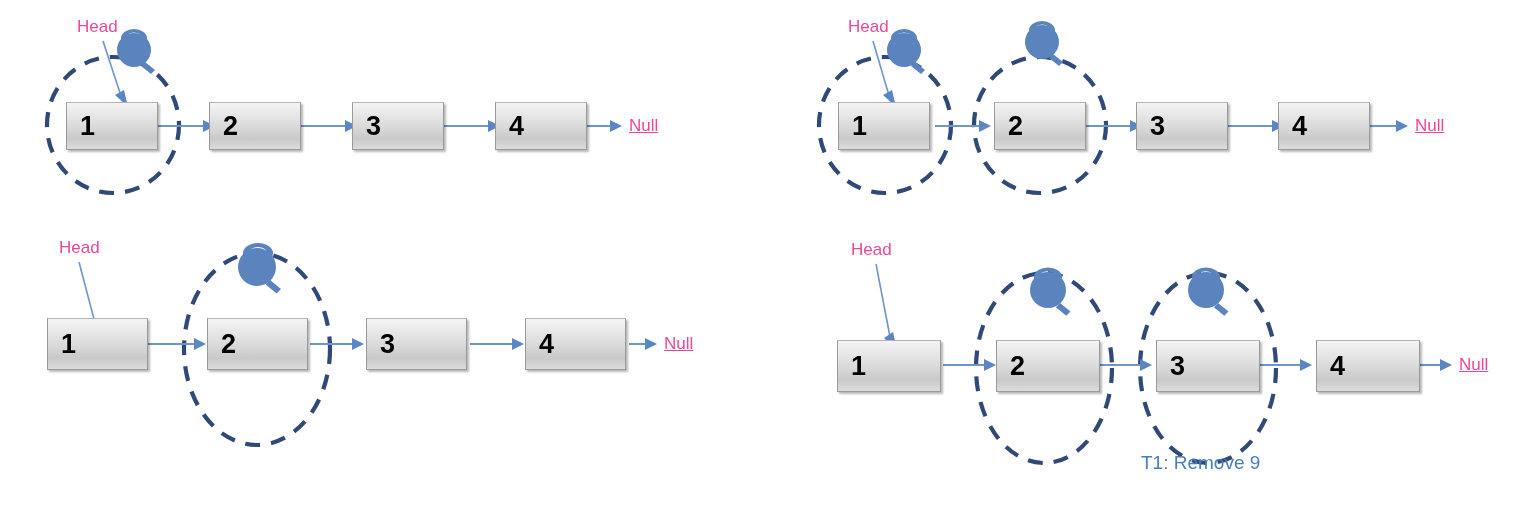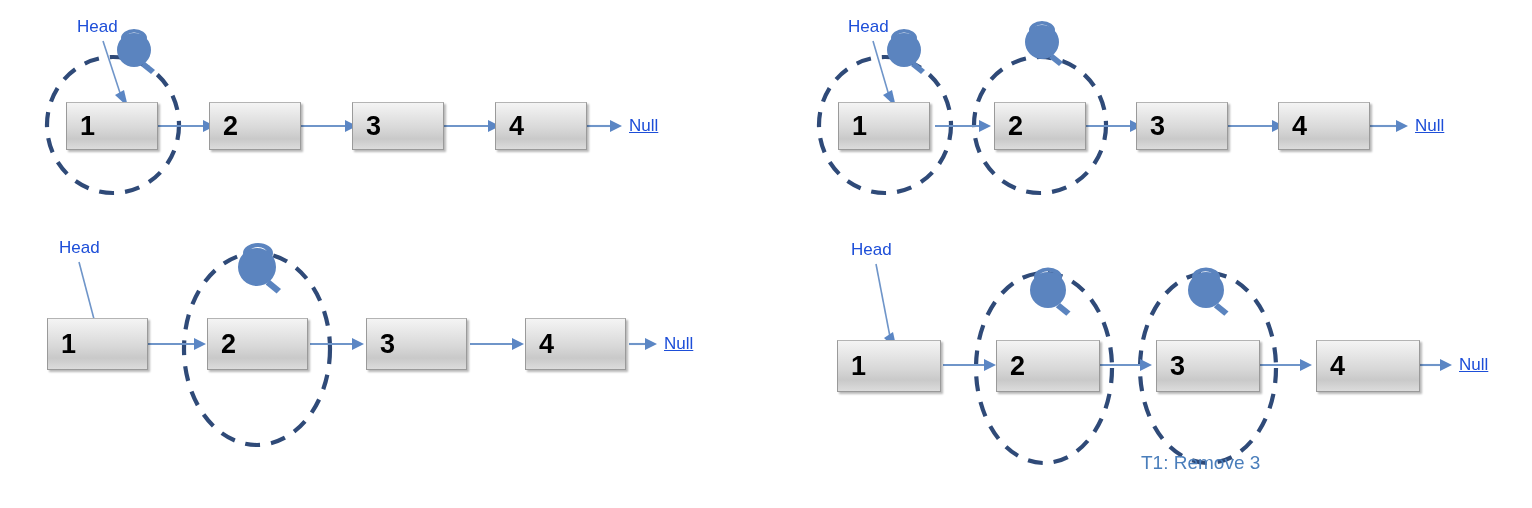--- a/index.html
+++ b/index.html
@@ -55,21 +55,21 @@
     color: #000000;
     line-height: 1;
     padding-left: 13px;
     letter-spacing: -0.5px;
   }
 
   
   .text-label {
     position: absolute;
     font-family: "Liberation Sans", sans-serif;
-    color: #1d4ed8;
+    color: #ec4899;
     white-space: nowrap;
     line-height: 1.05;
   }
   .label-head { font-size: 17px; }
   .label-null { font-size: 17px; text-decoration: underline; }
   .label-caption {
     font-size: 19px;
     color: #4a7ebb;
   }
 
@@ -292,16 +292,16 @@
     </div>
     <div class="node" style="left:1156px;top:340px;width:104px;height:52px;">
       <span class="node-label">3</span>
     </div>
     <div class="node" style="left:1316px;top:340px;width:104px;height:52px;">
       <span class="node-label">4</span>
     </div>
 
     <div class="text-label label-head" style="left:851px;top:241px;">Head</div>
     <div class="text-label label-null" style="left:1459px;top:356px;">Null</div>
-    <div class="text-label label-caption" style="left:1141px;top:453px;">T1: Remove 3</div>
+    <div class="text-label label-caption" style="left:1141px;top:453px;">T1: Remove 9</div>
   </div>
 
 </div>
 
 </body></html>

